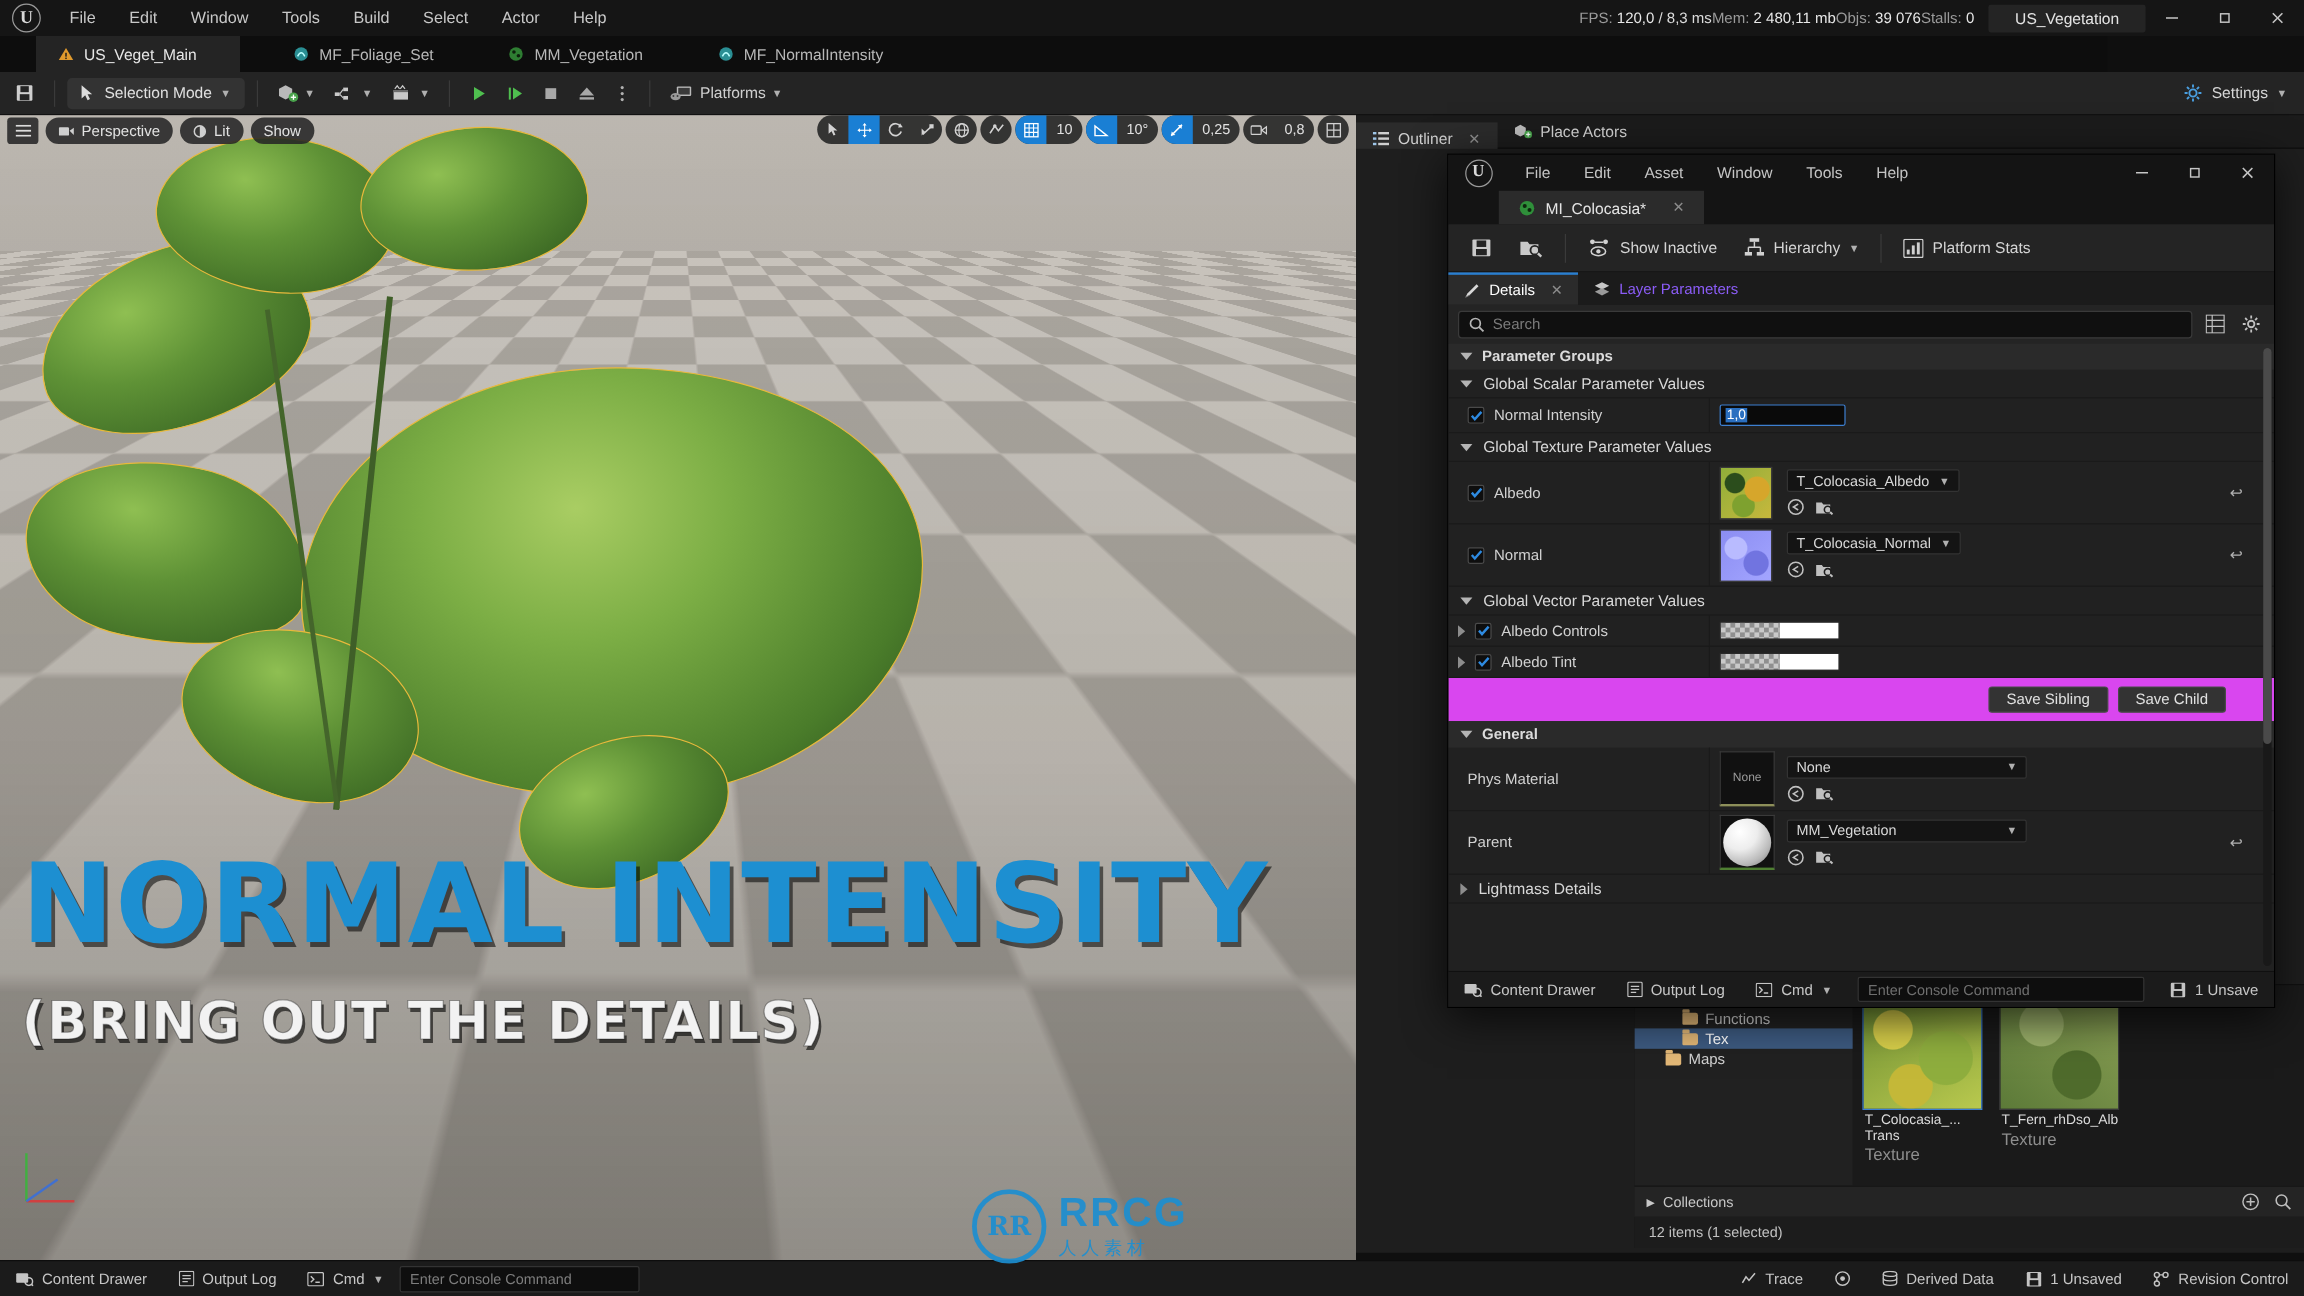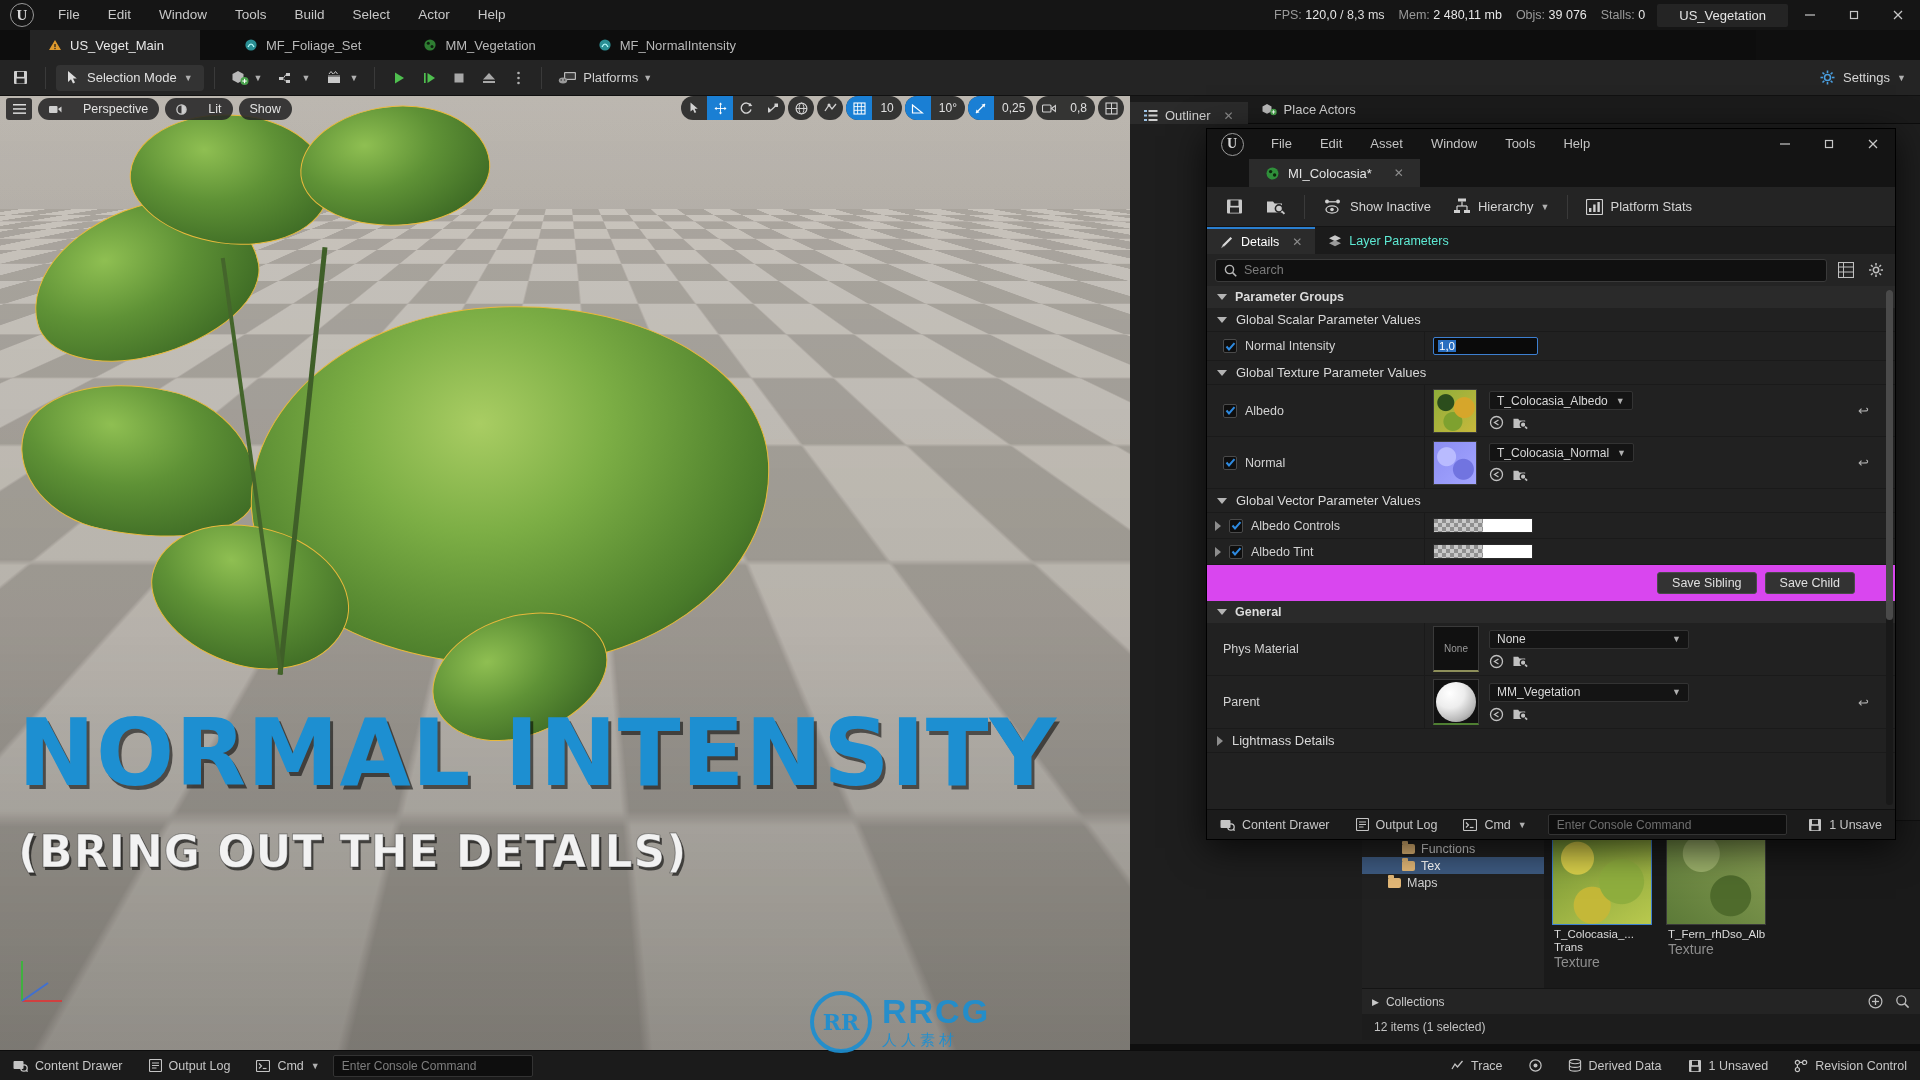--- a/index.html
+++ b/index.html
@@ -8,21 +8,21 @@
   #root { position:relative; width:1920px; height:1080px; }
 
   
   .menubar { position:absolute; left:0; top:0; width:1920px; height:30px; background:#151515;
     display:flex; align-items:center; }
   .ue-logo { width:44px; height:30px; display:flex; align-items:center; justify-content:center; }
   .ue-logo .circ { width:24px; height:24px; border-radius:50%; border:1.6px solid #9a9a9a;
     display:flex; align-items:center; justify-content:center; font-family:"Liberation Serif",serif;
     font-size:15px; color:#d8d8d8; font-weight:700; line-height:1; }
   .menuitem { font-size:13.5px; color:#c8c8c8; padding:0 14px; line-height:30px; cursor:default; }
-  .statsbar { margin-left:auto; display:flex; align-items:center; gap:14px; font-size:12.5px;
+  .statsbar { margin-left:auto; display:flex; align-items:center; font-size:12.5px;
     color:#9a9a9a; padding-right:12px; }
   .statsbar b { color:#e8e8e8; font-weight:400; }
   .projname { background:#242424; padding:4px 22px; font-size:13px; color:#e4e4e4; border-radius:2px; }
   .winbtns { display:flex; align-items:center; }
   .wbtn { width:44px; height:30px; display:flex; align-items:center; justify-content:center;
     color:#c6c6c6; font-size:14px; }
 
   
   .tabstrip { position:absolute; left:0; top:30px; width:1756px; height:30px; background:#0d0d0d;
     display:flex; align-items:flex-end; }
@@ -58,21 +58,21 @@
   
   .plant { position:absolute; left:0; top:0; width:1130px; height:700px; }
   .leaf { position:absolute; border:1.6px solid #e8b93c;
     background:radial-gradient(ellipse at 35% 30%, #8fbf52 0%, #5f9236 40%, #2f5a1d 100%); }
 
   .vp-topbar { position:absolute; left:0; top:0; width:1130px; height:26px;
     background:rgba(20,20,20,.0); display:flex; align-items:center; gap:6px; padding-left:6px; z-index:6; }
   .vp-hamb { width:26px; height:22px; display:flex; align-items:center; justify-content:center;
     background:rgba(38,38,38,.88); border-radius:3px; }
   .vp-pill { height:22px; background:rgba(38,38,38,.88); border-radius:11px; display:flex;
-    align-items:center; gap:21px; padding:0 11px; font-size:12.5px; color:#e2e2e2; }
+    align-items:center; gap:6px; padding:0 11px; font-size:12.5px; color:#e2e2e2; }
   .vp-right { position:absolute; right:6px; top:0; display:flex; align-items:center; gap:3px; z-index:6; }
   .vgrp { display:flex; align-items:center; background:rgba(38,38,38,.9); border-radius:13px;
     height:24px; overflow:hidden; }
   .vbtn { width:26px; height:24px; display:flex; align-items:center; justify-content:center;
     color:#cfcfcf; font-size:12px; }
   .vbtn.on { background:#1a7fd4; color:#fff; }
   .vnum { padding:0 8px; font-size:12px; color:#e0e0e0; height:24px; display:flex; align-items:center; }
 
   .overlay-title { position:absolute; left:18px; top:612px; z-index:7; pointer-events:none; }
   .ot1 { font-size:92px; font-weight:700; color:#1d8fd1; letter-spacing:1px;
@@ -144,21 +144,21 @@
     padding:0 16px; font-size:13px; color:#e4e4e4; }
 
   .mi-toolbar { height:40px; background:#242424; display:flex; align-items:center; gap:2px;
     padding:0 8px; border-bottom:1px solid #141414; }
   .mt-btn { height:30px; display:flex; align-items:center; gap:7px; padding:0 10px; border-radius:3px;
     font-size:13px; color:#d4d4d4; }
   .mt-sep { width:1px; height:24px; background:#3a3a3a; margin:0 6px; }
 
   .mi-panetabs { height:27px; background:#1b1b1b; display:flex; align-items:center; }
   .pt { height:27px; display:flex; align-items:center; gap:7px; padding:0 13px; font-size:12.5px;
-    color:#5eead4; }
+    color:#8b5cf6; }
   .pt.sel { background:#2b2b2b; color:#fff; border-top:2px solid #2a7fd0; }
   .pt .x { color:#8c8c8c; font-size:12px; margin-left:6px; }
 
   .mi-searchrow { height:32px; background:#242424; display:flex; align-items:center;
     gap:8px; padding:0 8px; }
   .searchbox { flex:1; height:23px; background:#101010; border:1px solid #3a3a3a; border-radius:3px;
     display:flex; align-items:center; gap:7px; padding:0 8px; }
   .searchbox .ph { font-size:12.5px; color:#7b7b7b; }
   .sq-btn { width:22px; height:22px; display:flex; align-items:center; justify-content:center;
     color:#c0c0c0; }

